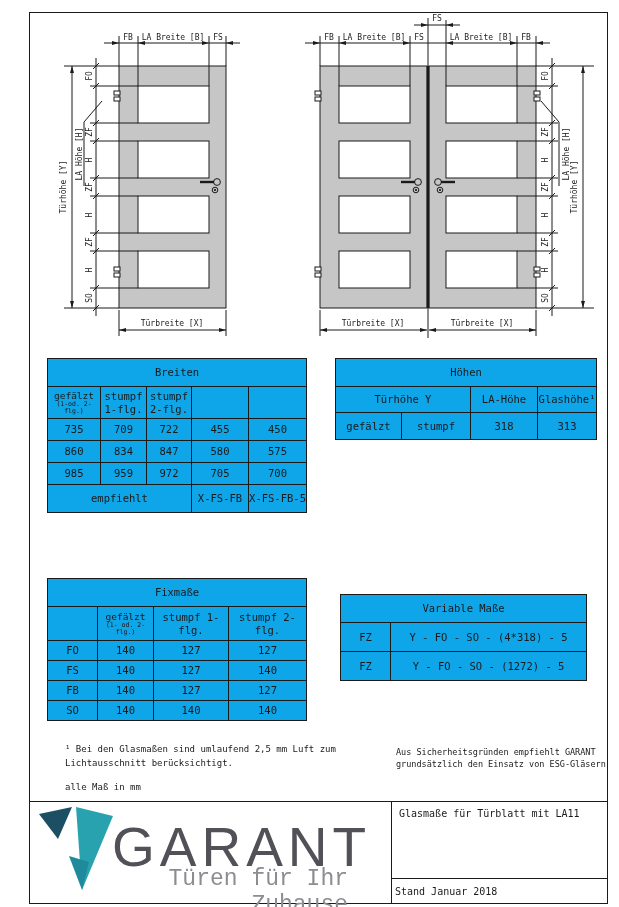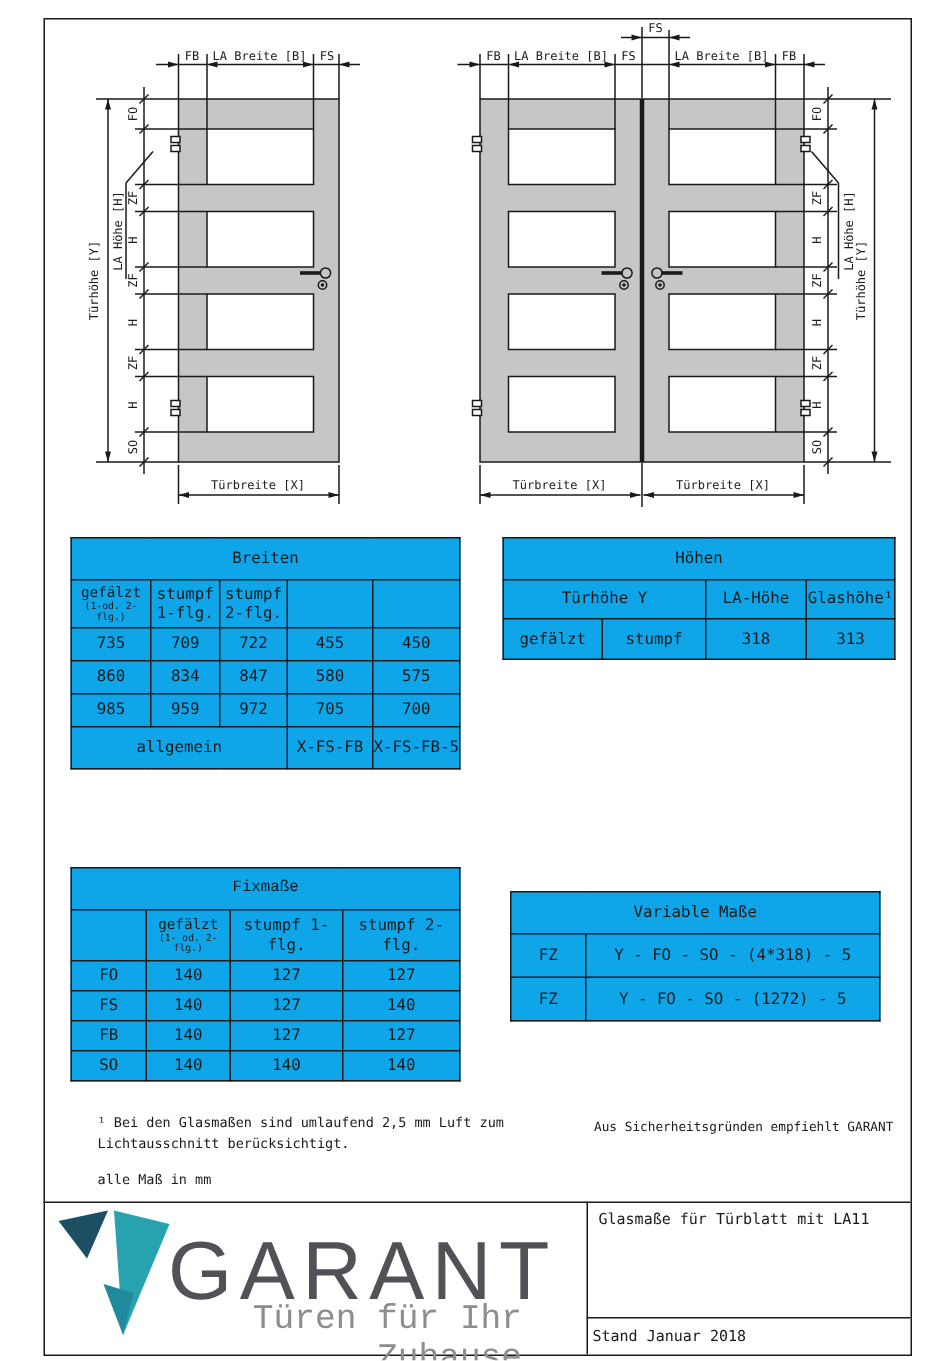--- a/index.html
+++ b/index.html
@@ -292,21 +292,21 @@
       <td>575</td>
     </tr>
     <tr>
       <td style="height:21px;">985</td>
       <td>959</td>
       <td>972</td>
       <td>705</td>
       <td>700</td>
     </tr>
     <tr>
-      <td colspan="3" style="height:27px;">allgemein</td>
+      <td colspan="3" style="height:27px;">empfiehlt</td>
       <td>X-FS-FB</td>
       <td>X-FS-FB-5</td>
     </tr>
   </tbody>
     </table>
 
   <table class="t abs" style="left:335px;top:358px;width:261px;">
     <colgroup>
         <col style="width:66px">
         <col style="width:69px">
@@ -333,21 +333,21 @@
 
   <table class="t abs" style="left:47px;top:578px;width:259px;">
     <colgroup>
         <col style="width:50px">
         <col style="width:56px">
         <col style="width:75px">
         <col style="width:78px">
       </colgroup>
     <tbody>
         <tr>
-          <th colspan="4" class="ttl" style="height:27px;font-family:Liberation Mono, monospace;">Fixmaße</th>
+          <th colspan="4" class="ttl" style="height:27px;">Fixmaße</th>
         </tr>
     <tr>
       <th style="height:33px;"></th>
       <th>
         <span class="submain">gefälzt</span>
         <span class="subnote">(1- od. 2-flg.)</span>
       </th>
       <th class="hdr">stumpf 1-flg.</th>
       <th class="hdr">stumpf 2-flg.</th>
     </tr>
@@ -395,20 +395,21 @@
       <td style="height:28px;">FZ</td>
       <td>Y - FO - SO - (1272) - 5</td>
     </tr>
   </tbody>
     </table>
 
   <div class="abs note" style="left:65px;top:742px;width:290px;">¹ Bei den Glasmaßen sind umlaufend 2,5 mm Luft zum Lichtausschnitt berücksichtigt.</div>
   <div class="abs note" style="left:65px;top:780px;">alle Maß in mm</div>
   <div class="abs note-r" style="left:396px;top:746px;width:210px;">
     <span style="display:block;">Aus Sicherheitsgründen empfiehlt GARANT</span>
+    <span style="display:block;">grundsätzlich den Einsatz von ESG-Gläsern</span>
   </div>
 
   <div class="abs hline" style="left:29px;top:801px;width:578px;"></div>
   <div class="abs vline" style="left:391px;top:801px;height:102px;"></div>
   <div class="abs hline" style="left:391px;top:878px;width:216px;"></div>
 
   <svg class="abs" style="left:36px;top:806px;" width="80" height="92" viewBox="0 0 80 92">
     <polygon points="3,8 36,1 22,33" fill="#1c4f63"></polygon>
     <polygon points="40,1 77,10 46,84" fill="#29a2b0"></polygon>
     <polygon points="33,50 53,56 46,84" fill="#1e8a9c"></polygon>

